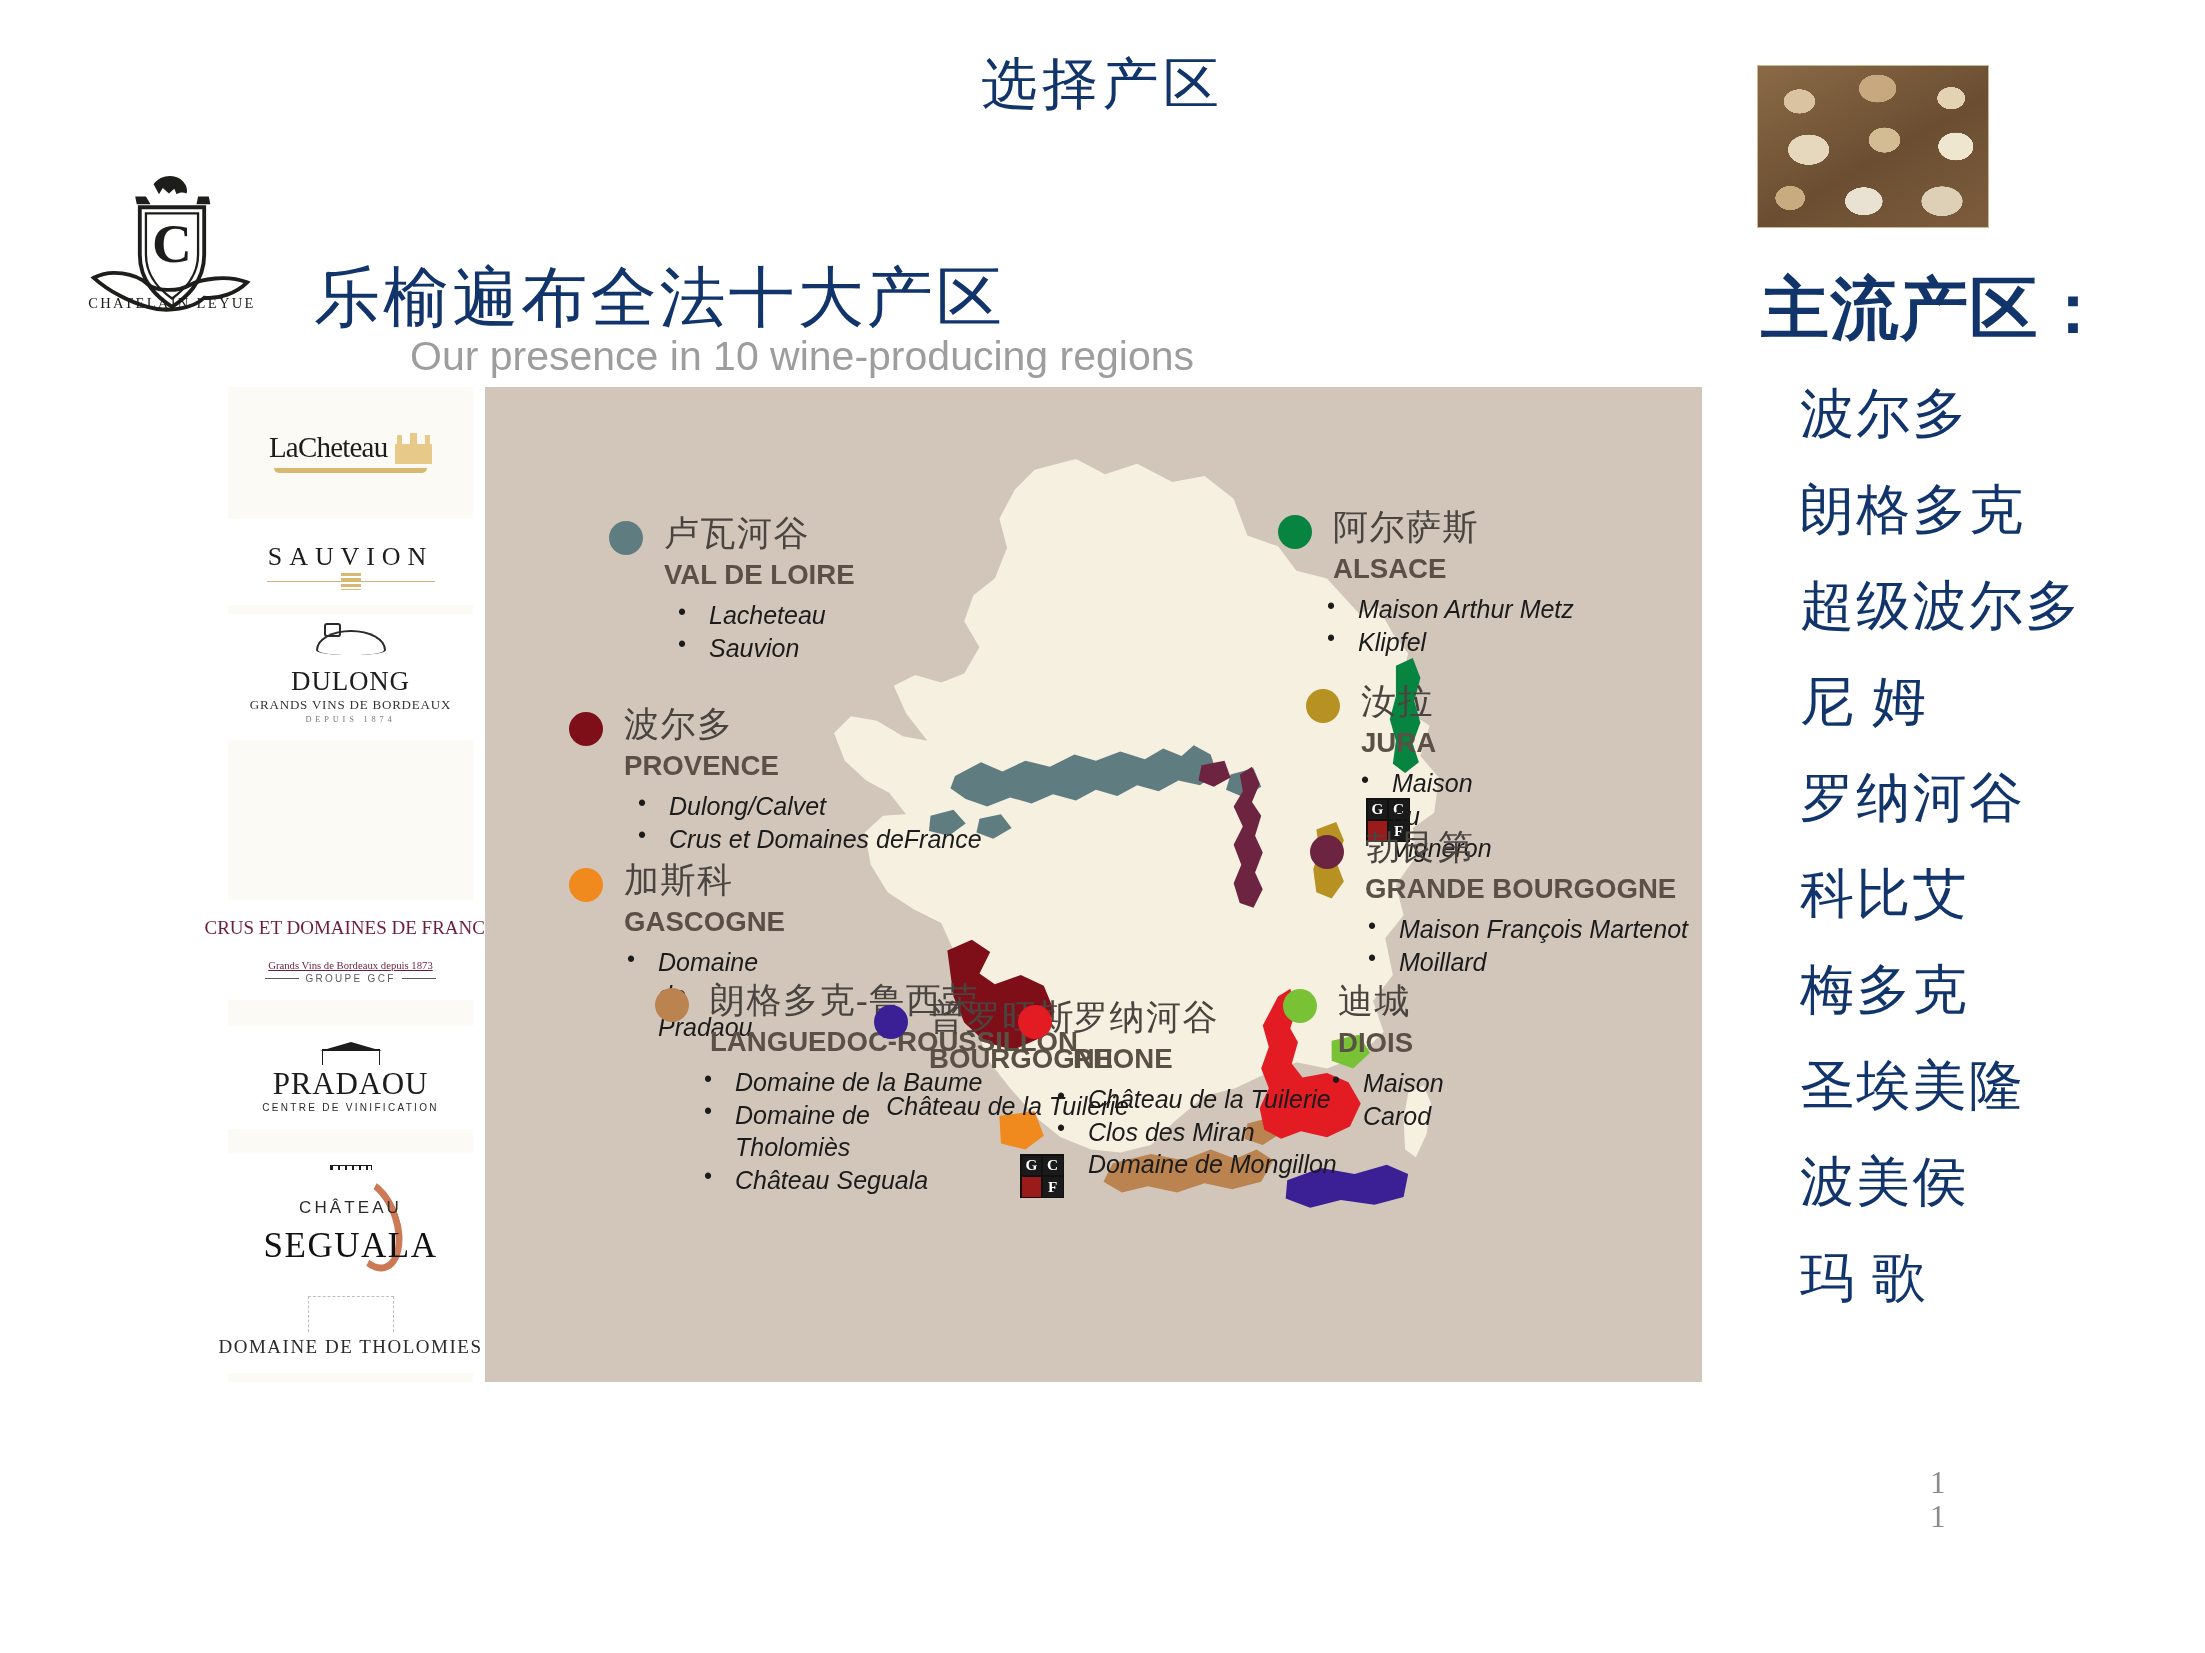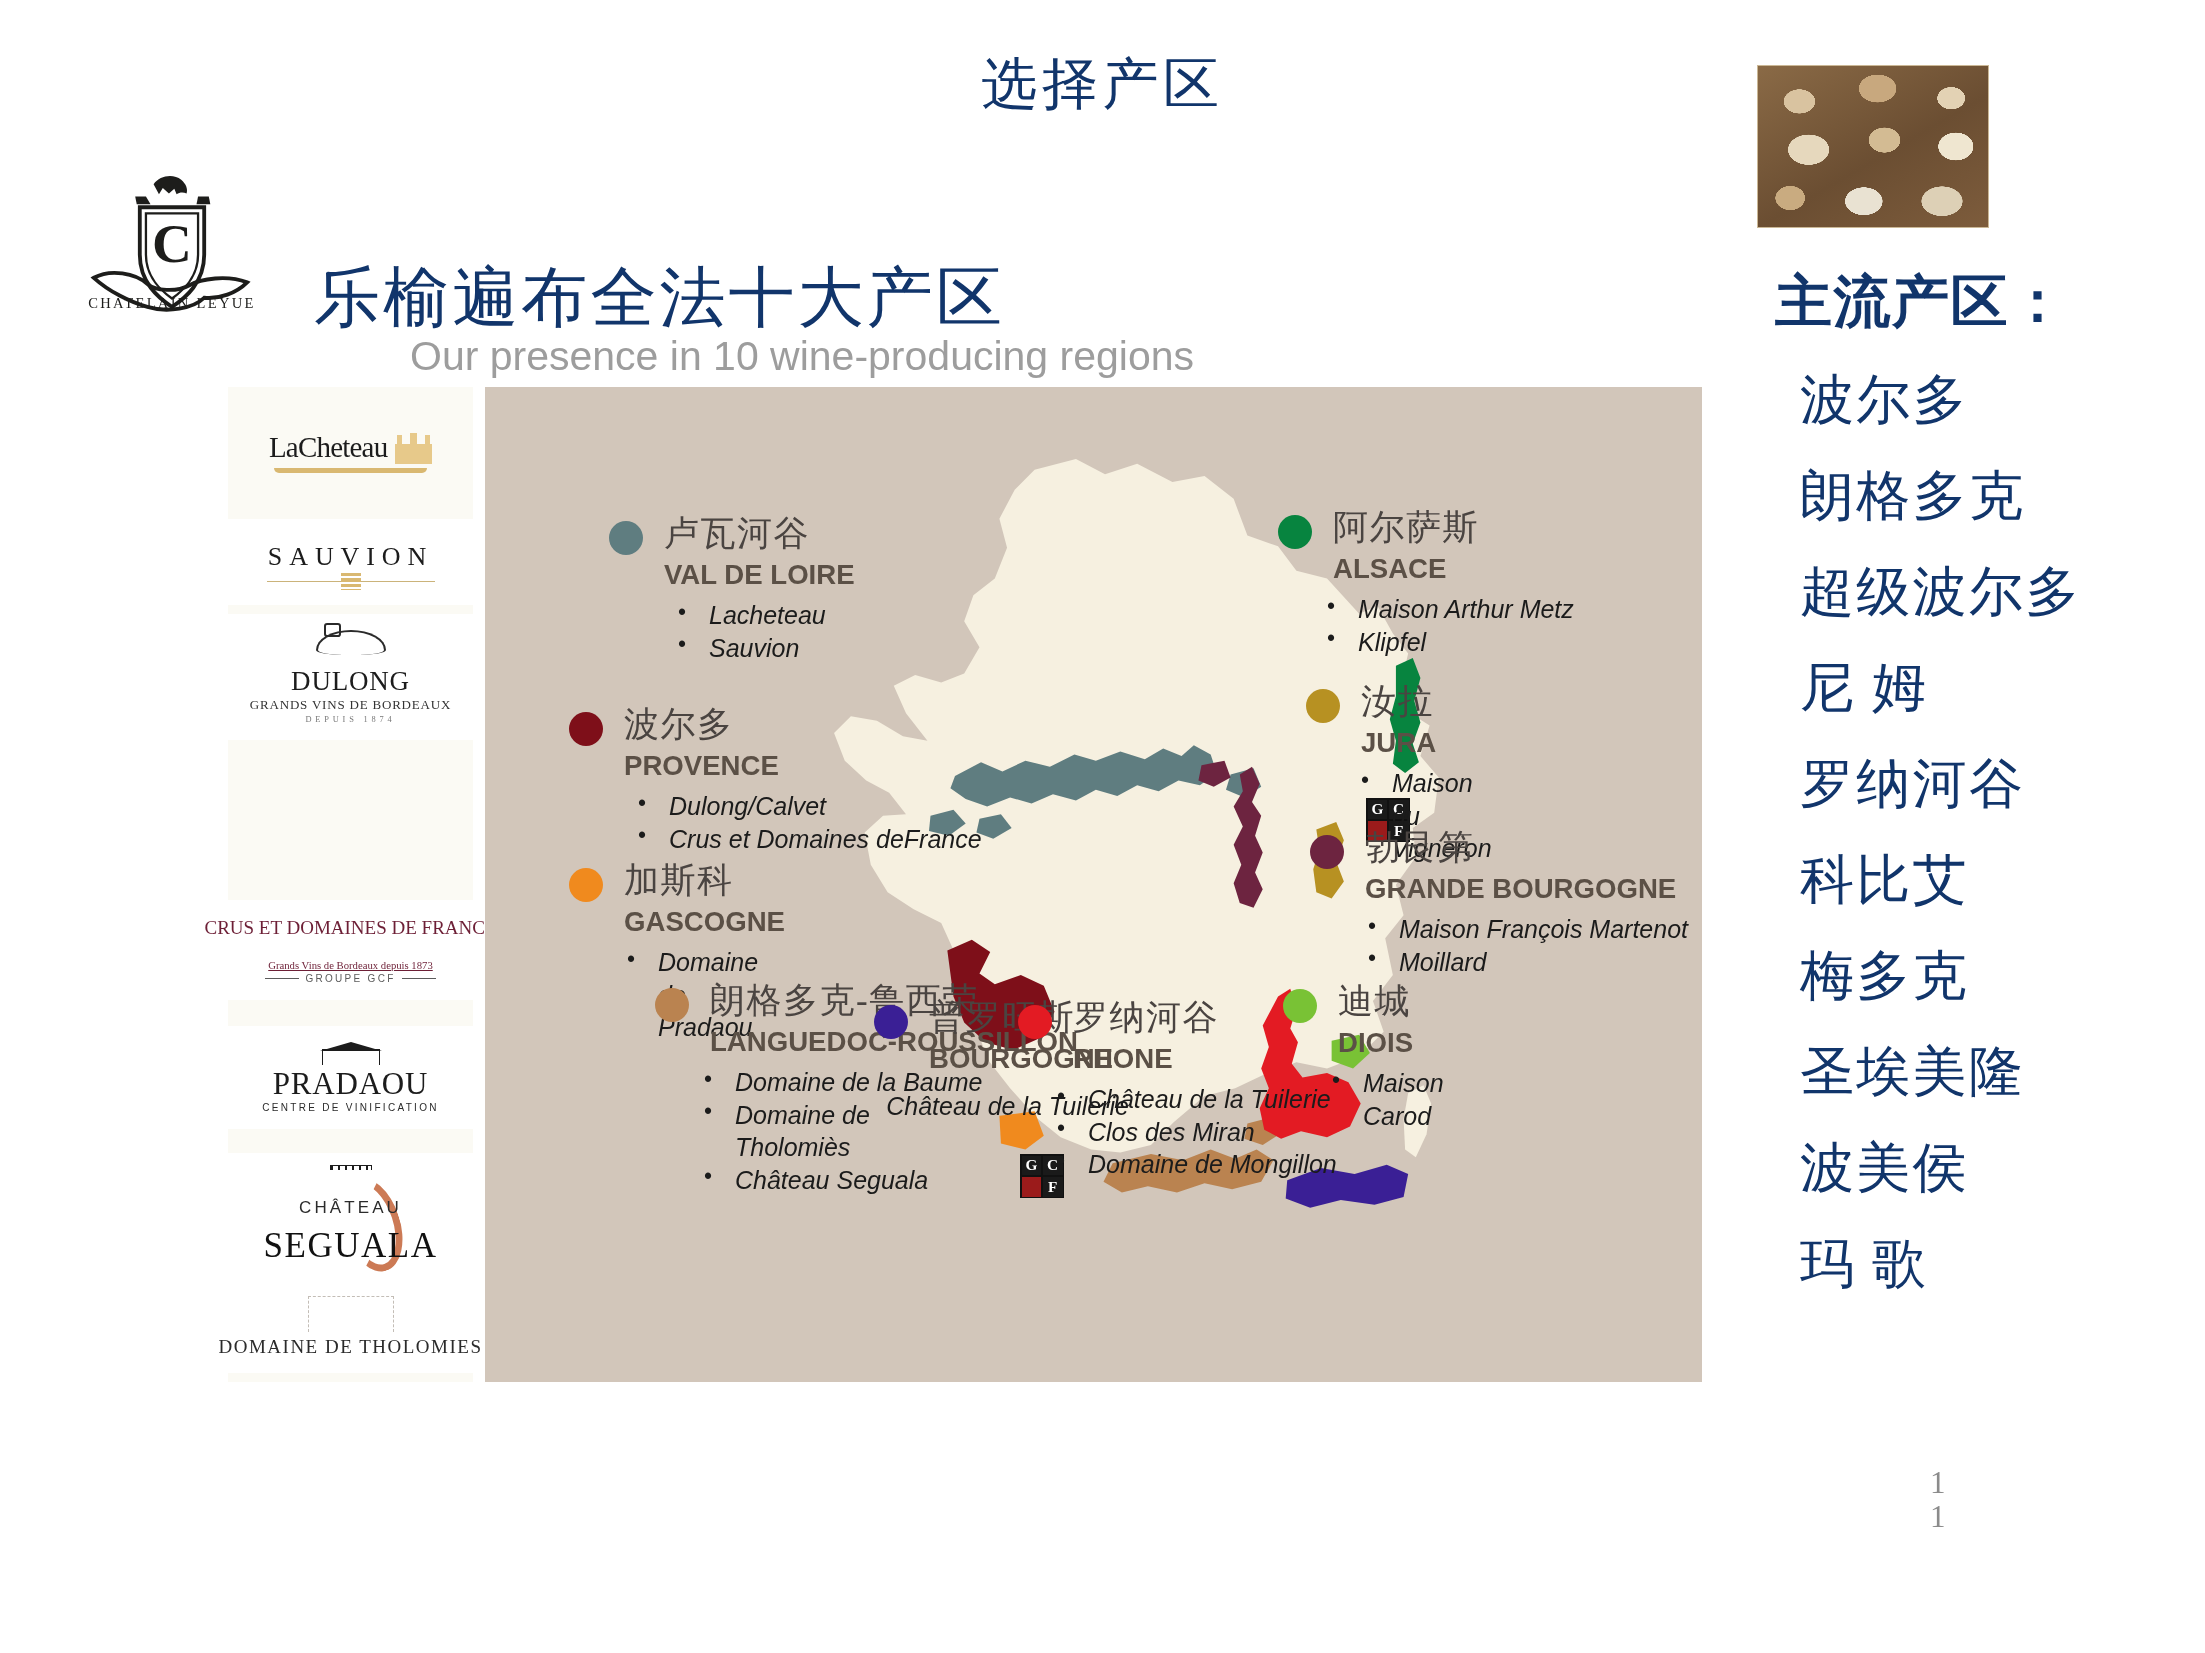--- a/index.html
+++ b/index.html
@@ -45,22 +45,22 @@
       radial-gradient(ellipse 31px 23px at 46% 84%, #e9e2d2 0 60%, transparent 61%),
       radial-gradient(ellipse 34px 24.5px at 80% 84%, #ddd0b6 0 60%, transparent 61%),
       linear-gradient(150deg,#8a6a46,#6b4e32 55%,#7d5c3c);
     border:0.8px solid #cbb896;
   }
 
   
   #right-col{left:1753px;top:264px;width:429px;}
   #right-heading{
     font-family:"Liberation Serif","DejaVu Serif",serif;
-    font-size:57px;font-weight:700;color:#11356b;letter-spacing:1.5px;
-    margin-left:22px;
+    font-size:68px;font-weight:700;color:#11356b;letter-spacing:1.5px;
+    margin-left:8px;
   }
   .region-line{
     font-family:"Liberation Serif","DejaVu Serif",serif;
     font-size:54px;color:#11356b;letter-spacing:2.3px;
     margin-left:47px;margin-top:23px;white-space:nowrap;
   }
 
   
   #page-num{left:1930px;top:1466px;color:#8b8b8b;font-size:31px;
     font-family:"Liberation Serif","DejaVu Serif",serif;line-height:1.1;text-align:left;}

